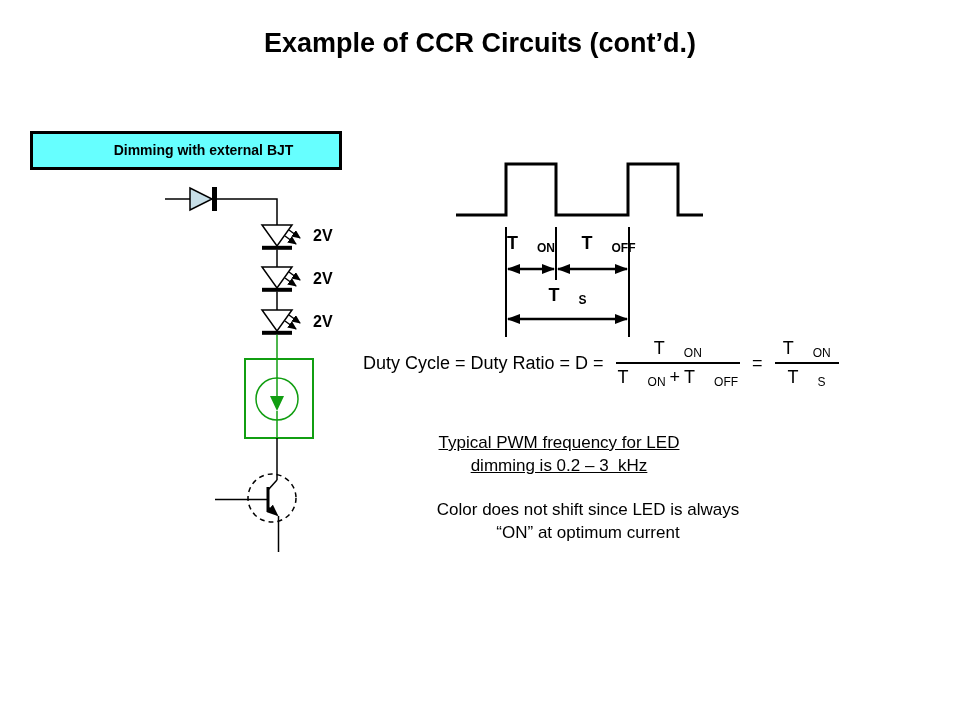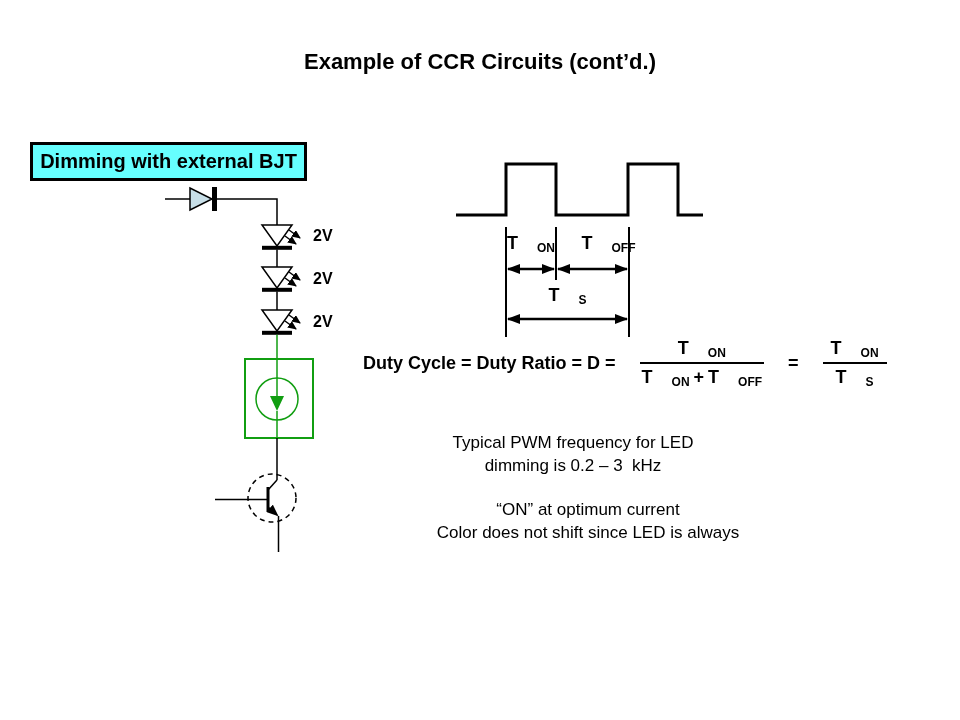--- a/index.html
+++ b/index.html
@@ -7,34 +7,35 @@
     width: 960px; height: 720px;
     background: #ffffff;
     font-family: "Liberation Sans", sans-serif;
     color: #000;
     position: relative;
     overflow: hidden;
   }
   .abs { position: absolute; }
 
   .title {
-    top: 49px; left: 0; width: 960px;
-    text-align: center;
-    font-size: 22px; font-weight: bold;
+    top: 28px; left: 0; width: 960px;
+    text-align: center;
+    font-size: 27px; font-weight: bold;
     letter-spacing: 0px;
   }
 
   .callout {
-    left: 30px; top: 142px;
+    left: 30px; top: 131px;
     width: 271px; height: 33px;
     background: #66FFFF;
     border: 3px solid #000;
     text-align: center;
-    font-size: 20px; font-weight: bold;
+    font-size: 14px; font-weight: bold;
     line-height: 33px;
+    padding-left: 35px;
   }
 
   .v-label {
     font-size: 16px; font-weight: bold;
     line-height: 18px;
     text-align: center;
   }
 
   .t-label {
     font-size: 18px; font-weight: bold;
@@ -45,43 +46,43 @@
     font-size: 12px;
     line-height: 0;
     vertical-align: -0.22em;
     padding-left: 19px;
   }
 
   .formula {
     left: 363px; top: 338px;
     display: flex;
     align-items: center;
-    font-size: 18px; font-weight: bold;
-    gap: 24px;
+    font-size: 18px; font-weight: normal;
+    gap: 12px;
     white-space: nowrap;
   }
   .frac {
     display: inline-flex;
     flex-direction: column;
     text-align: center;
   }
   .frac .top {
     border-bottom: 2.5px solid #000;
     padding: 0 8px 3px 8px;
   }
   .frac .bot { padding: 3px 2px 0 2px; }
   .plus { padding: 0 4px; }
 
   .note {
     text-align: center;
     font-size: 17px;
     line-height: 22.5px;
   }
   .note-line { white-space: pre-wrap; }
-  .note-pwm { left: 373px; top: 432px; width: 400px; }
+  .note-pwm { left: 359px; top: 432px; width: 400px; text-decoration: underline; }
   .note-color { left: 388px; top: 499px; width: 400px; }
 
   svg { display: block; }
 </style>
 </head>
 <body>
 
 <div class="abs title">Example of CCR Circuits (cont’d.)</div>
 
 <div class="abs callout">Dimming with external BJT</div>
@@ -195,15 +196,15 @@
     <span class="top"><span>T</span><sub>ON</sub></span>
     <span class="bot"><span>T</span><sub>S</sub></span>
   </span>
 </div>
 
 <div class="abs note note-pwm">
   <div class="note-line">Typical PWM frequency for LED</div>
   <div class="note-line">dimming is 0.2 – 3  kHz</div>
 </div>
 <div class="abs note note-color">
+  <div class="note-line">Color does not shift since LED is always</div>
   <div class="note-line">“ON” at optimum current</div>
-  <div class="note-line">Color does not shift since LED is always</div>
 </div>
 
 </body></html>

